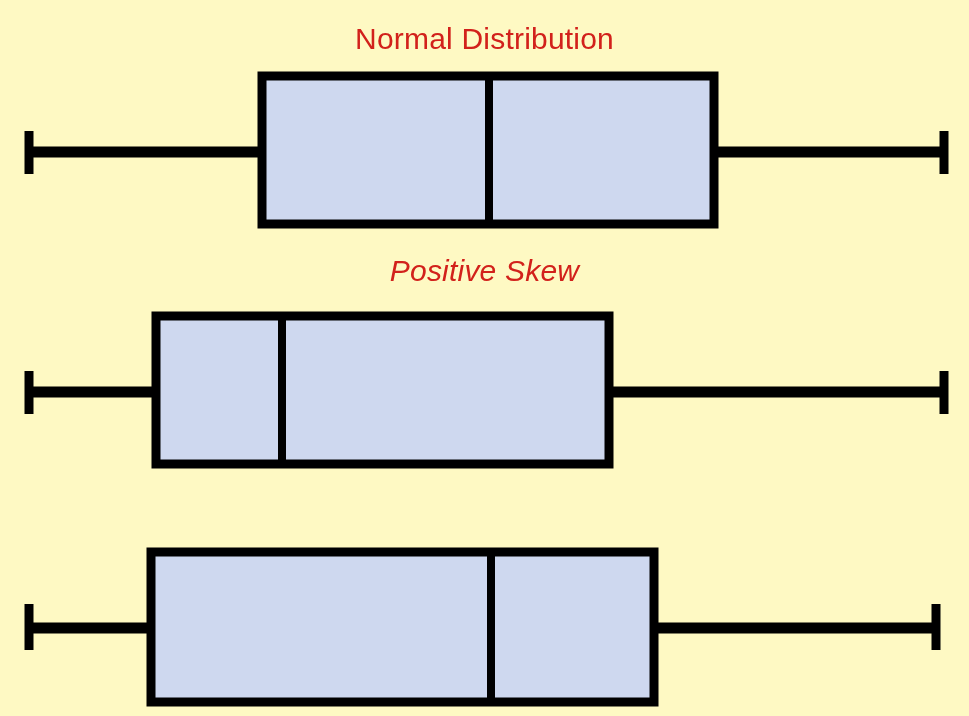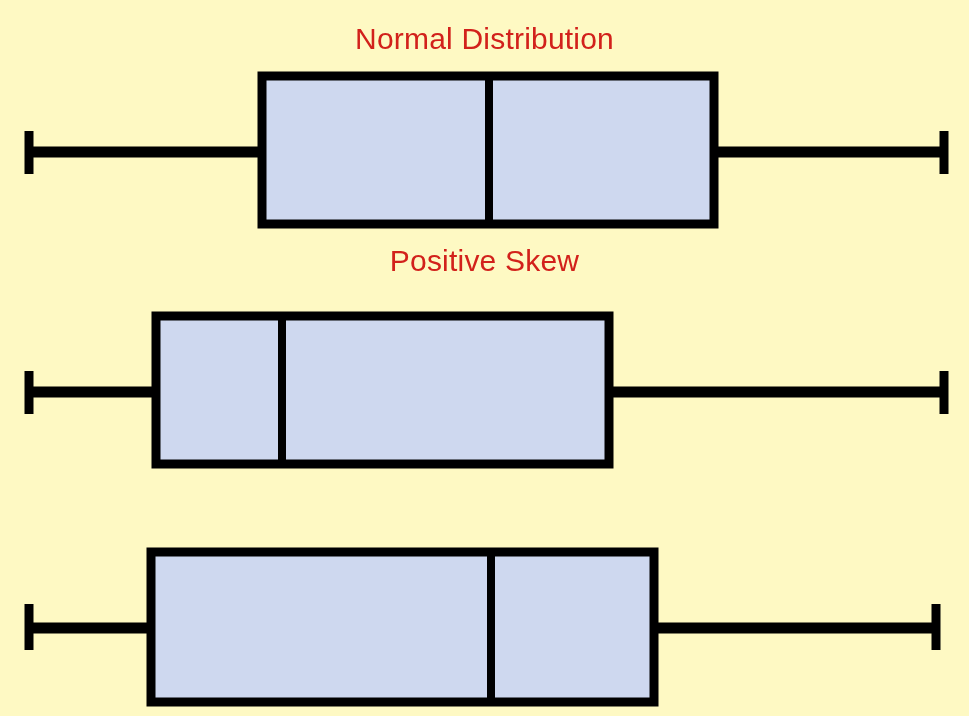--- a/index.html
+++ b/index.html
@@ -49,21 +49,21 @@
 
     <line x1="29" y1="71" x2="29" y2="114" stroke="#000000" stroke-width="9"></line>
 
     <line x1="944" y1="71" x2="944" y2="114" stroke="#000000" stroke-width="9"></line>
 
     <rect x="262" y="16" width="452" height="148" fill="#ced8ef" stroke="#000000" stroke-width="9"></rect>
 
     <line x1="489" y1="16" x2="489" y2="164" stroke="#000000" stroke-width="8"></line>
   </svg>
 
-  <div class="plot-title" style="top:244px;">Positive Skew</div>
+  <div class="plot-title" style="top:254px;font-style:italic;">Positive Skew</div>
 
   <svg class="boxplot-svg" style="top:300px;" width="969" height="180" viewBox="0 0 969 180">
     <line x1="29" y1="92" x2="160" y2="92" stroke="#000000" stroke-width="11"></line>
     <line x1="605" y1="92" x2="944" y2="92" stroke="#000000" stroke-width="11"></line>
     <line x1="29" y1="71" x2="29" y2="114" stroke="#000000" stroke-width="9"></line>
     <line x1="944" y1="71" x2="944" y2="114" stroke="#000000" stroke-width="9"></line>
     <rect x="156" y="16" width="453" height="148" fill="#ced8ef" stroke="#000000" stroke-width="9"></rect>
     <line x1="282" y1="16" x2="282" y2="164" stroke="#000000" stroke-width="8"></line>
   </svg>
 

